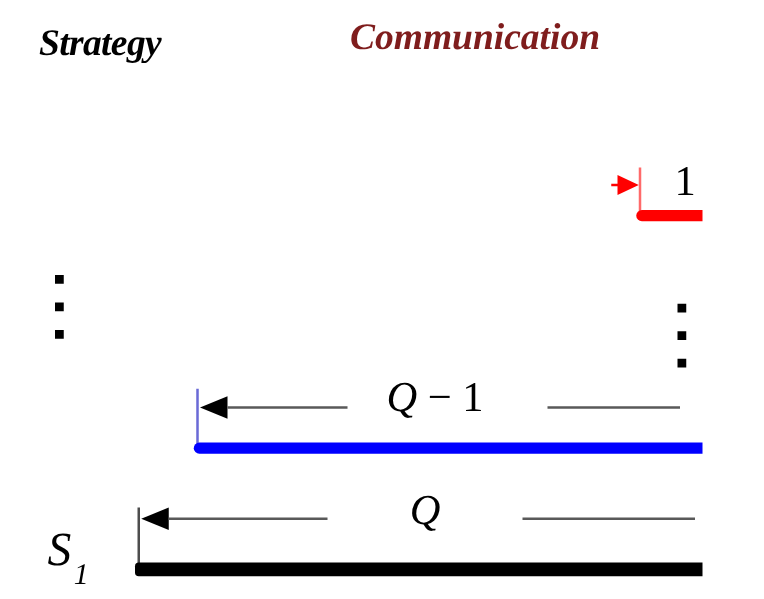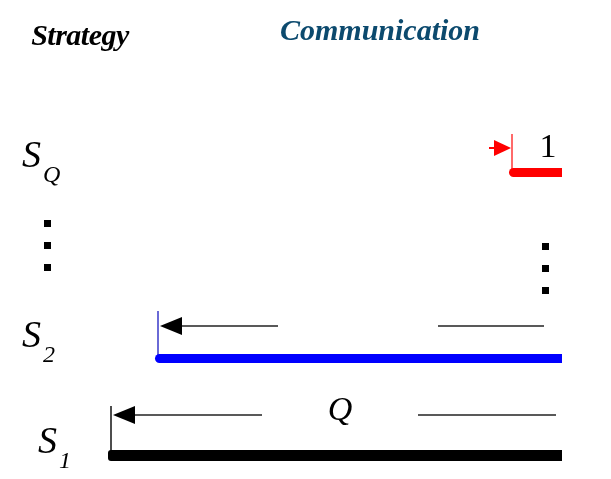--- a/index.html
+++ b/index.html
@@ -35,21 +35,21 @@
   .hdr-comm {
     left: 150px;
     top: 12px;
     width: 460px;
     text-align: center;
     font-family: "Liberation Serif", serif;
     font-weight: bold;
     font-style: italic;
     font-size: 30px;
     line-height: 36px;
-    color: #0c4a6e;
+    color: #7f1d1d;
   }
   .hdr-comm .l2 { display: block; }
 
   
   .slabel {
     font-family: "Liberation Serif", serif;
     font-style: italic;
     font-size: 38px;
     color: #000000;
     white-space: nowrap;
@@ -131,23 +131,20 @@
 <body>
 
 <div id="figure">
 
   <div class="abs hdr-strategy">Strategy</div>
 
   <div class="abs hdr-comm">
     <span class="l1">Communication</span>
   </div>
 
-  <div class="abs slabel" style="left:22px; top:132px;">
-    <span>S</span><span class="sub">Q</span>
-  </div>
 
   <div class="abs tick red" style="left:511px; top:134px; height:40px;"></div>
 
   <div class="abs tick red" style="left:583px; top:134px; height:40px;"></div>
 
   <div class="abs dimline red" style="left:489px; top:147px; width:6px;"></div>
   <div class="abs arw right red" style="left:494px; top:140px;"></div>
 
   <div class="abs arw left red" style="left:600px; top:140px;"></div>
 
@@ -162,30 +159,30 @@
     <i></i>
     <i></i>
   </div>
 
   <div class="abs vdots" style="left:542px; top:243px;">
     <i></i>
     <i></i>
     <i></i>
   </div>
 
-  <div class="abs slabel" style="left:22px; top:312px;">
-    <span>S</span><span class="sub">2</span>
-  </div>
 
   <div class="abs tick blue" style="left:157px; top:311px; height:48px;"></div>
   <div class="abs tick blue" style="left:584px; top:311px; height:48px;"></div>
 
   <div class="abs arw left black" style="left:160px; top:317px;"></div>
   <div class="abs dimline black" style="left:182px; top:325px; width:96px;"></div>
 
+  <div class="abs dimtext" style="left:278px; top:300px; width:140px;">
+    <span class="it">Q</span><span> − 1</span>
+  </div>
 
   <div class="abs dimline black" style="left:438px; top:325px; width:106px;"></div>
   <div class="abs arw right black" style="left:562px; top:317px;"></div>
 
   <div class="abs bar blue" style="left:155px; top:354px; width:432px;"></div>
 
   <div class="abs slabel" style="left:22px; top:418px;margin-left:16px;">
     <span>S</span><span class="sub">1</span>
   </div>
 

